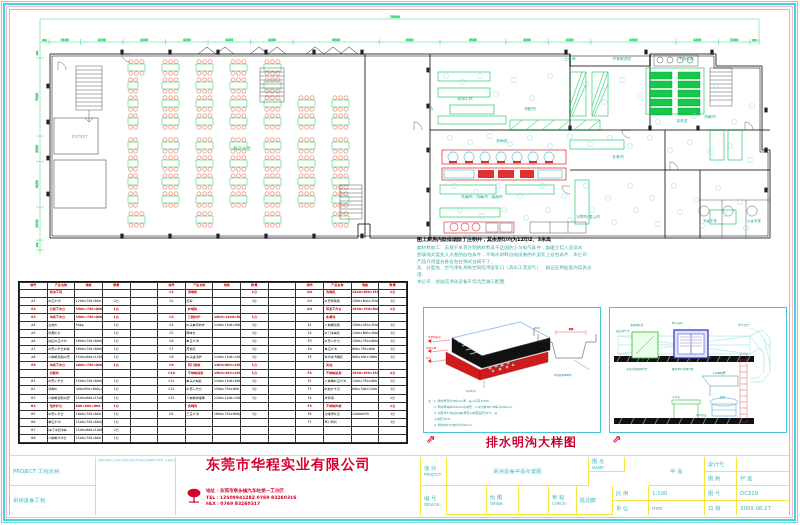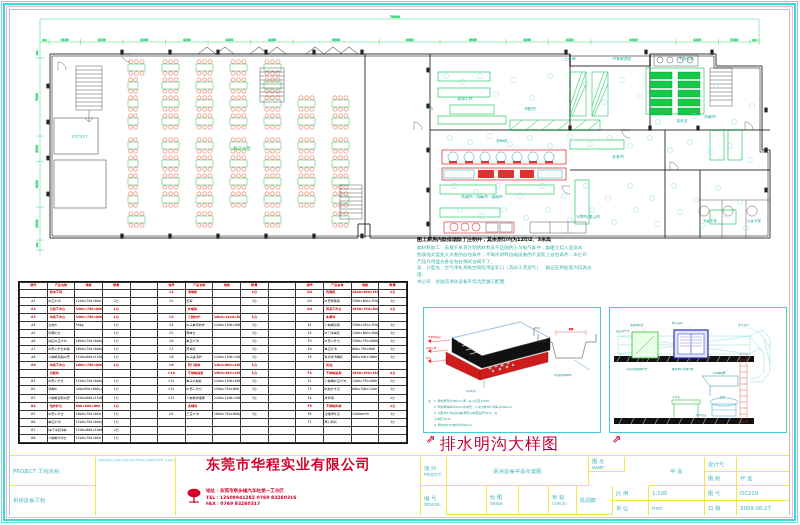--- a/index.html
+++ b/index.html
@@ -103,26 +103,27 @@
   
   .detail-panel {
     position: absolute;
     border: 1px solid #49c7d6;
     background: #ffffff;
   }
   #detail-drain { left: 423px; top: 307px; width: 178px; height: 126px; }
   #detail-fume  { left: 609px; top: 307px; width: 178px; height: 126px; }
   .detail-title {
     position: absolute;
-    font-size: 16px;
-    font-weight: normal;
+    font-size: 12px;
+    font-weight: bold;
     color: #c2002f;
     letter-spacing: 1px;
     font-family: "DejaVu Serif", "Liberation Serif", serif;
     white-space: nowrap;
+    margin-left: 46px;
   }
   #title-drain { left: 440px; top: 434px; }
   #title-fume  { left: 620px; top: 434px; }
   .detail-arrow {
     position: absolute;
     font-size: 11px; color: #c2002f; font-weight: bold;
   }
   #arrow-drain { left: 426px; top: 433px; }
   #arrow-fume  { left: 612px; top: 433px; }
 

